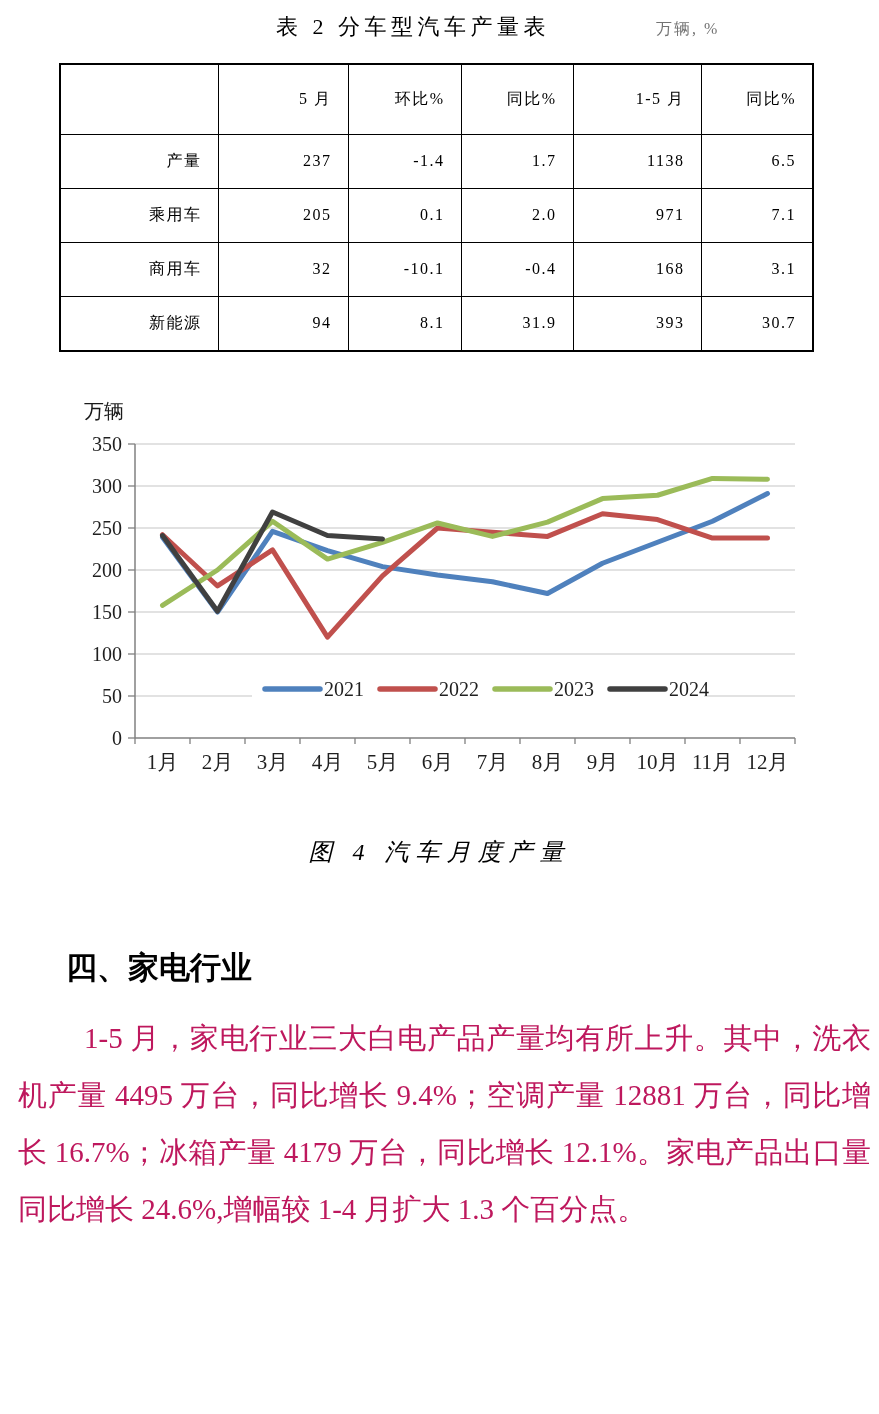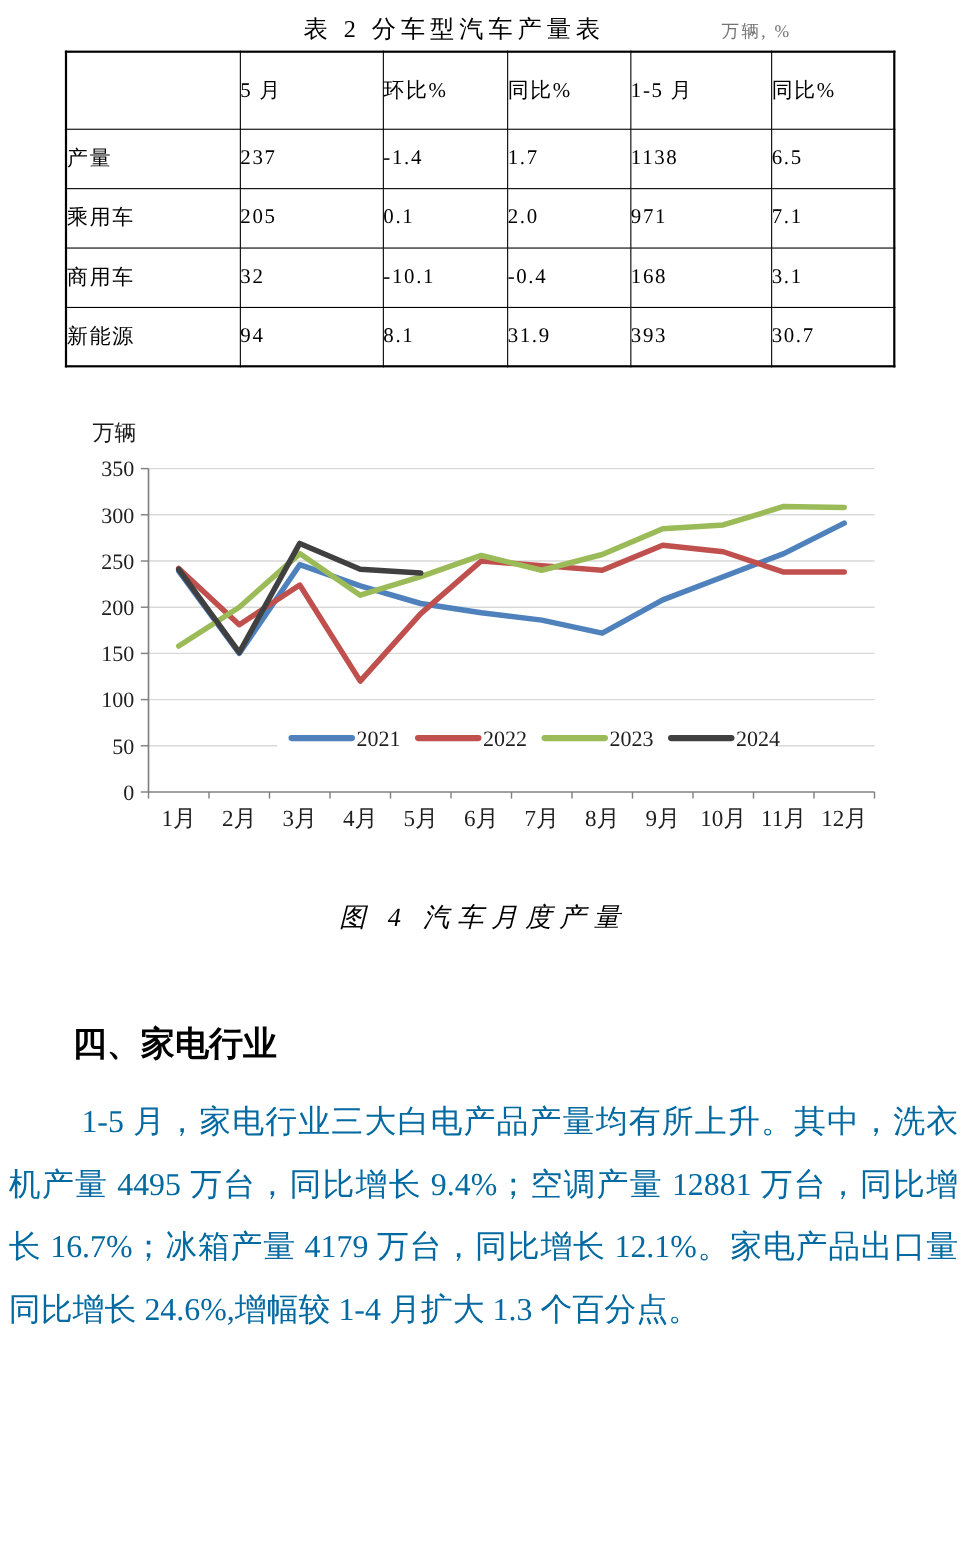--- a/index.html
+++ b/index.html
@@ -6,45 +6,45 @@
   .page{
     position:relative;
     width:879px;
     height:1414px;
     background:#ffffff;
     color:#000;
     font-family:"Liberation Serif","DejaVu Serif",serif;
     overflow:hidden;
   }
   
-  .title-row{position:relative;height:46px;border-radius:23px;}
+  .title-row{position:relative;height:63px;border-radius:23px;}
   .table-title{
     position:absolute;left:276px;top:12px;
     font-size:22px;letter-spacing:4.5px;color:#000;white-space:nowrap;
   }
   .table-unit{
     position:absolute;left:656px;top:19px;
     font-size:16px;letter-spacing:2px;color:#737373;white-space:nowrap;
   }
   
   table.prod-table{
     margin-left:59px;
     border-collapse:collapse;
     table-layout:fixed;
     width:753px;
     border:2px solid #000;
   }
   .prod-table th,.prod-table td{
     border:1.5px solid #000;
-    text-align:left;
+    text-align:right;
     vertical-align:middle;
-    font-size:19px;
+    font-size:16px;
     font-weight:normal;
     letter-spacing:1.5px;
-    padding:0;
+    padding:16px;
   }
   .prod-table thead tr{height:70px;}
   .prod-table tbody tr{height:54px;}
   
   .chart-wrap{margin-top:36px;}
   #chart-svg{display:block;}
   .unit-label{font:20px "Liberation Serif","DejaVu Serif",serif;fill:#1a1a1a;}
   .axis-label{font:20px "Liberation Serif","DejaVu Serif",serif;fill:#1f1f1f;}
   .x-label{font:21px "Liberation Serif","DejaVu Serif",serif;fill:#1f1f1f;}
   .legend-label{font:20px "Liberation Serif","DejaVu Serif",serif;fill:#1f1f1f;}
@@ -60,27 +60,27 @@
   
   .section-heading{
     margin:82px 0 0 66px;
     font-family:Liberation Mono, monospace;
     font-weight:700;
     font-size:31px;
     line-height:40px;
     color:#000;
   }
   p.body-par{
-    margin:20px 8px 0 8px;
+    margin:20px 8px 0 18px;
     font-size:29px;
     line-height:57px;
     text-align:justify;
     text-justify:inter-ideograph;
     text-indent:66px;
-    color:#0369a1;
+    color:#be185d;
   }
   p.body-par + p.body-par{margin-top:0;}
 </style>
 </head>
 <body>
 
 <div class="page">
 
   <div class="title-row">
     <span class="table-title">表 2 分车型汽车产量表</span>

